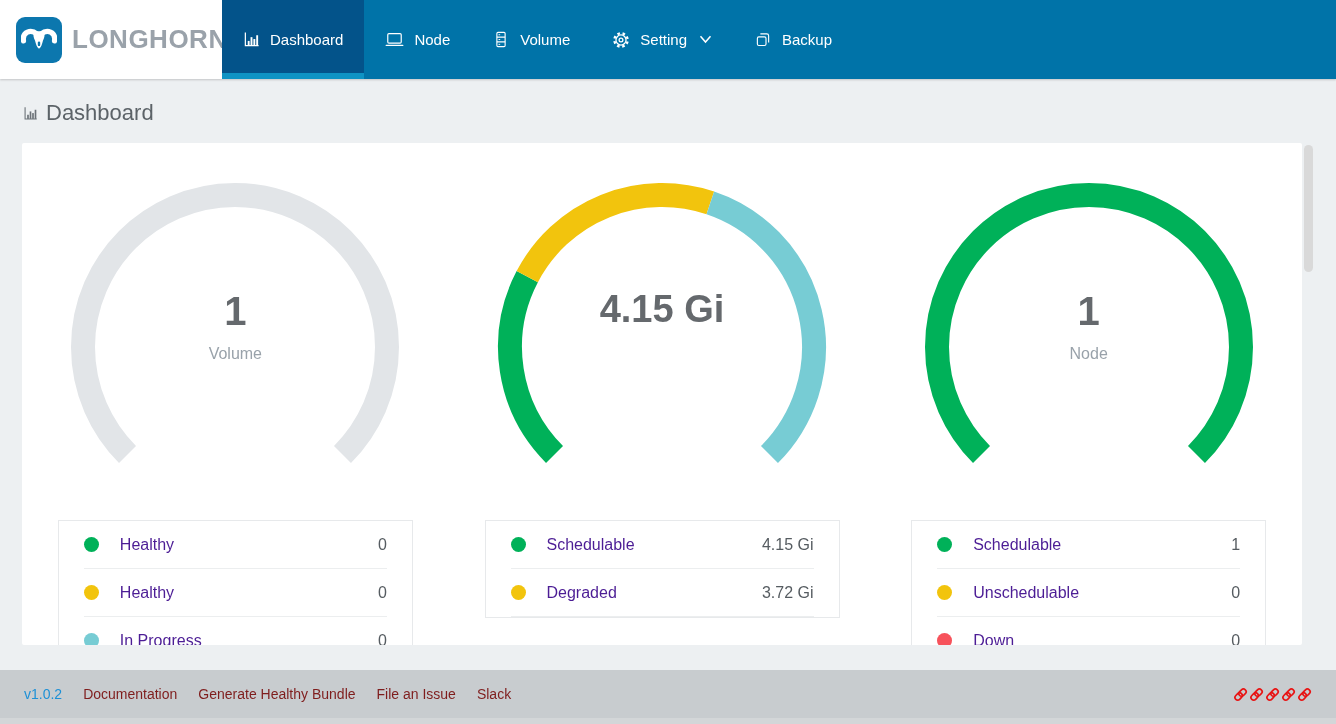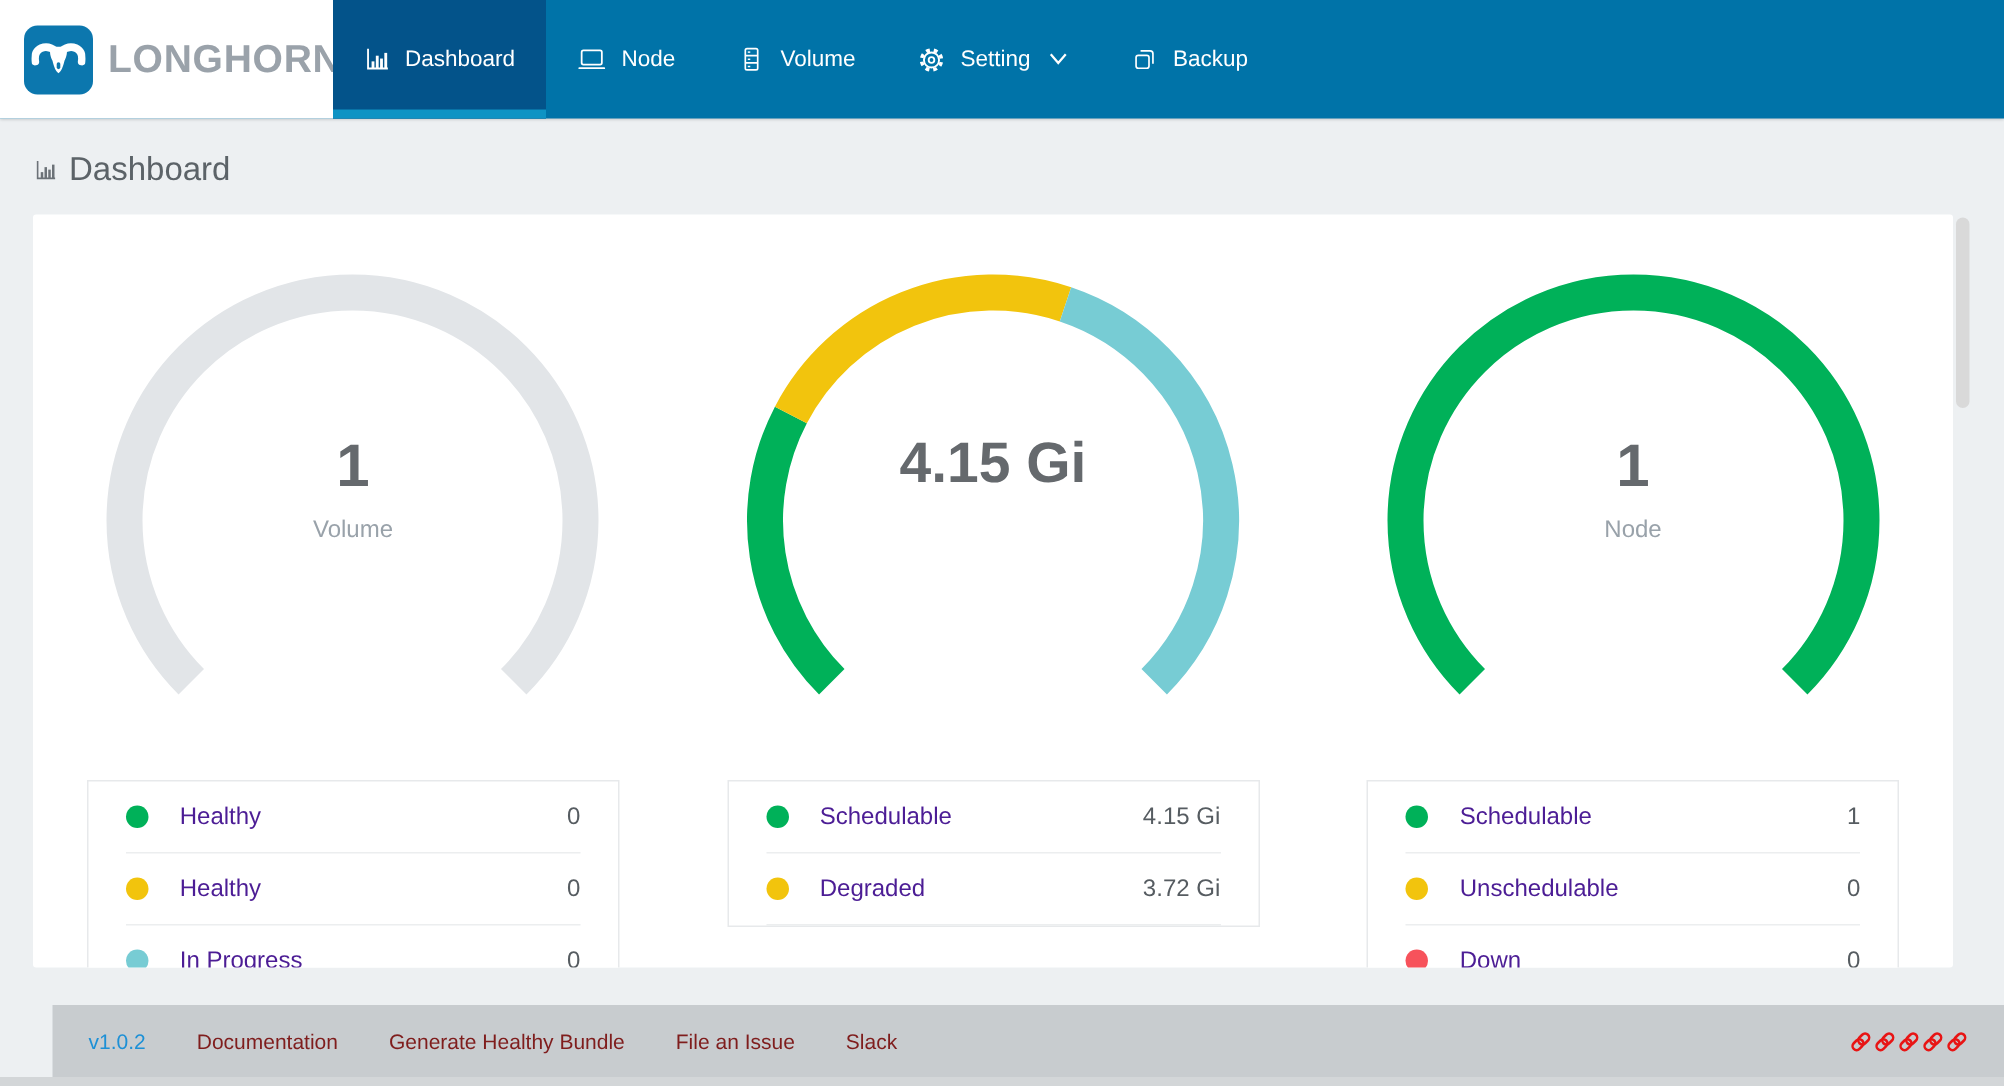--- a/index.html
+++ b/index.html
@@ -43,21 +43,21 @@
   .lvalue { margin-left:auto; font-size:16px; color:#565c61; }
   .sep { height:1px; background:#eceeef; margin:0 25px; }
 
   
   .scroll-thumb { position:absolute; left:1304px; top:145px; width:9px; height:127px;
     border-radius:5px; background:#d9d9d9; z-index:6; cursor:grab; }
 
   
   .footer { position:absolute; left:0; bottom:0; width:1336px; z-index:7; }
   .footer-bar { height:48px; background:#c8cccf; display:flex; align-items:center;
-    padding:0 24px; gap:34px;margin-left:35px; }
+    padding:0 24px; gap:21px; }
   .footer-strip { height:6px; background:#d3d6d8; }
   .flink { color:#7f1d1d; font-size:14px; cursor:pointer; text-decoration:none; }
   .fversion { color:#1d90d6; font-size:14px; }
   .broken-links { margin-left:auto; display:flex; gap:1px; align-items:center; }
 
   svg { display:block; }
 </style>
 </head>
 <body>
 

